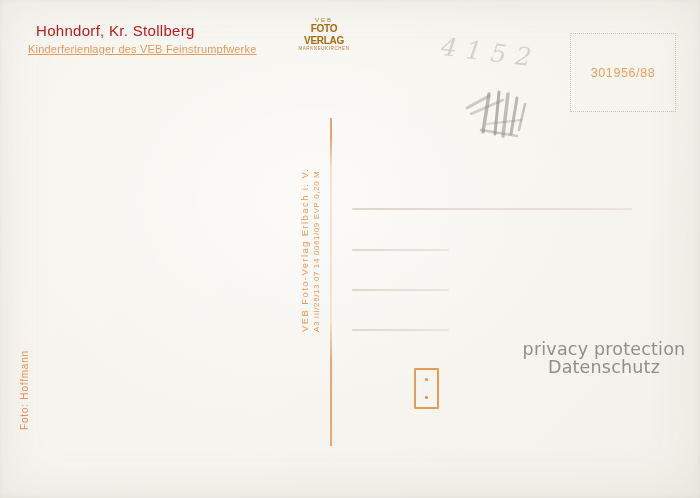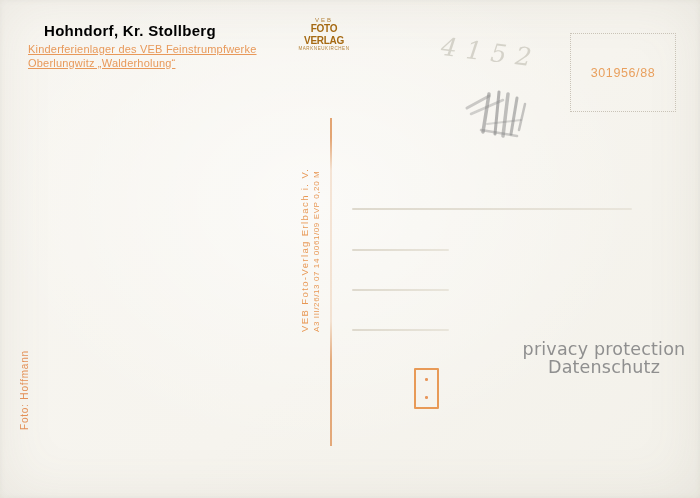--- a/index.html
+++ b/index.html
@@ -10,21 +10,21 @@
   }
   .paper{
     position:absolute;inset:0;
     background:
       radial-gradient(ellipse at 45% 40%, rgba(255,255,255,0.55), rgba(0,0,0,0) 60%),
       linear-gradient(135deg,#f8f6f1 0%,#f6f4ee 55%,#f3f1ea 100%);
     box-shadow:inset 0 0 55px rgba(120,110,90,0.10), inset 0 0 6px rgba(120,110,90,0.08);
   }
   
   .caption{position:absolute;left:28px;top:22px;}
-  .caption .title{font-size:15px;font-weight:700;color:#000000;letter-spacing:.3px;margin:0 0 4px 16px;}
+  .caption .title{font-size:15px;font-weight:400;color:#b91c1c;letter-spacing:.3px;margin:0 0 4px 8px;}
   .caption .sub{font-size:11px;color:#e8995a;line-height:13.5px;letter-spacing:.2px;text-decoration:underline;}
   
   .logo{position:absolute;left:291px;top:17px;width:66px;text-align:center;color:#a16207;}
   .logo .l-top{font-size:6px;letter-spacing:2px;opacity:.8;}
   .logo .l-name{font-size:10px;font-weight:700;letter-spacing:-.3px;transform:scaleY(1.15);opacity:.95;}
   .logo .l-sub{font-size:4.5px;letter-spacing:.6px;opacity:.8;margin-top:1px;}
   
   .pencil-note{
     position:absolute;left:441px;top:38px;width:100px;
     font-family:"DejaVu Serif", serif;font-style:italic;
@@ -74,21 +74,20 @@
   }
 </style>
 </head>
 <body>
 
 <div class="paper"></div>
 
 <div class="caption">
   <div class="title">Hohndorf, Kr. Stollberg</div>
   <div class="sub">Kinderferienlager des VEB Feinstrumpfwerke</div>
-  <div class="sub">Oberlungwitz „Walderholung“</div>
 </div>
 
 <div class="logo">
   <div class="l-top">VEB</div>
   <div class="l-name">FOTO VERLAG</div>
   <div class="l-sub">MARKNEUKIRCHEN</div>
 </div>
 
 <div class="pencil-note">4152</div>
 

